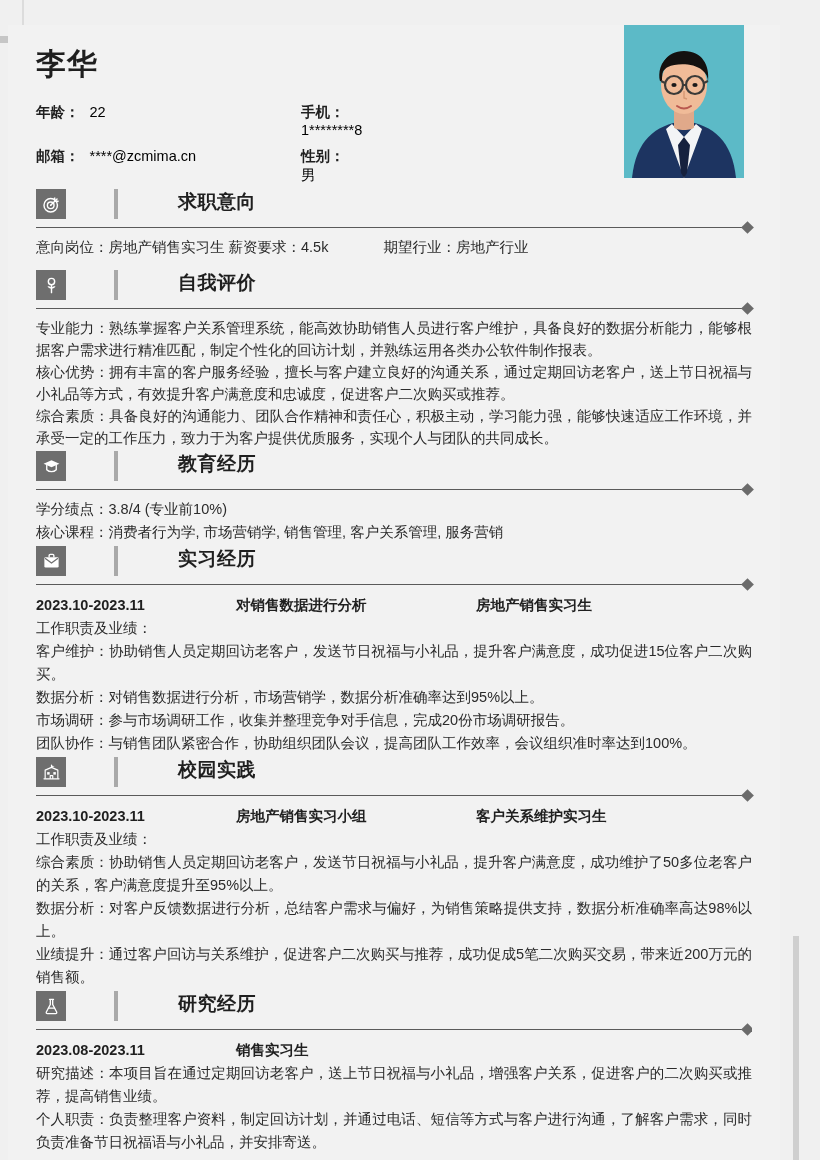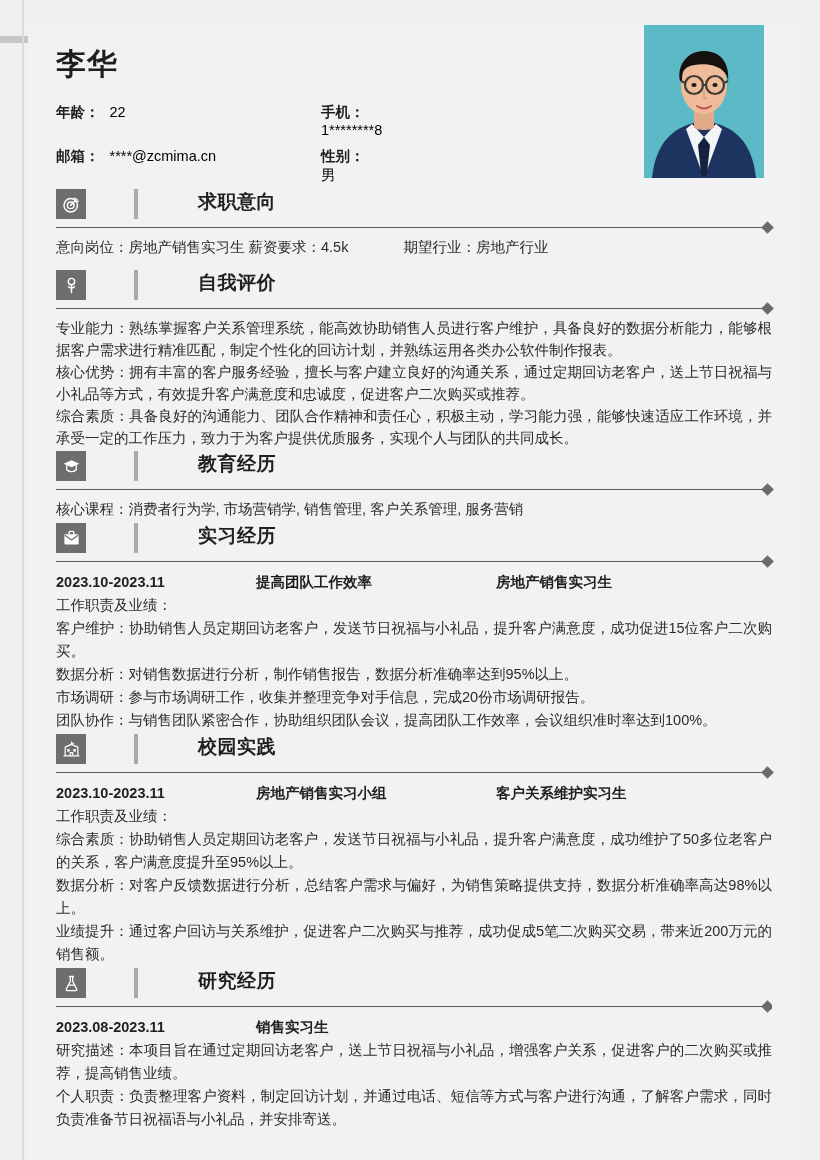--- a/index.html
+++ b/index.html
@@ -44,21 +44,21 @@
   .v-scrollbar-thumb {
     position: absolute;
     left: 793px; top: 936px;
     width: 6px; height: 224px;
     background: #cfcfcf;
   }
 
   
   #page {
     position: absolute;
-    left: 28px; top: 25px;
+    left: 8px; top: 25px;
     width: 772px;
     height: 1135px;
     background: #f2f2f2;
     overflow: hidden;
   }
 
   .page-inner {
     padding: 0 28px;
   }
 
@@ -337,20 +337,21 @@
               <path d="M6 10.5 L6 16 C6 16 8.5 18.5 12 18.5 C15.5 18.5 18 16 18 16 L18 10.5" stroke-linecap="round"></path>
             </svg>
           </div>
           <div class="sec-bar"></div>
           <div class="sec-title">教育经历</div>
         </div>
         <div class="sec-rule">
           <div class="line"></div>
           <div class="diamond"></div>
         </div>
+        <p class="kv-line">学分绩点：3.8/4 (专业前10%)</p>
         <p class="kv-line">核心课程：消费者行为学, 市场营销学, 销售管理, 客户关系管理, 服务营销</p>
       </div>
 
       <div class="section">
         <div class="section-head">
           <div class="sec-icon">
             <svg width="19" height="19" viewBox="0 0 24 24" fill="none" stroke="#ffffff" stroke-width="1.7">
               <path d="M9 6 L9 4.5 C9 3.7 9.7 3 10.5 3 L13.5 3 C14.3 3 15 3.7 15 4.5 L15 6" stroke-linecap="round"></path>
               <rect x="3" y="6.5" width="18" height="13" rx="1.6" fill="#ffffff" stroke="none"></rect>
               <path d="M3.8 8 L12 14 L20.2 8" stroke="#6e6e6e" stroke-width="1.6" fill="none" stroke-linejoin="round"></path>
@@ -358,26 +359,26 @@
           </div>
           <div class="sec-bar"></div>
           <div class="sec-title">实习经历</div>
         </div>
         <div class="sec-rule">
           <div class="line"></div>
           <div class="diamond"></div>
         </div>
         <div class="entry-row">
           <span class="col-date">2023.10-2023.11</span>
-          <span class="col-org">提高团队工作效率</span>
+          <span class="col-org">对销售数据进行分析</span>
           <span class="col-role">房地产销售实习生</span>
         </div>
         <p class="kv-line">工作职责及业绩：</p>
         <p class="kv-line">客户维护：协助销售人员定期回访老客户，发送节日祝福与小礼品，提升客户满意度，成功促进15位客户二次购买。</p>
-        <p class="kv-line">数据分析：对销售数据进行分析，制作销售报告，数据分析准确率达到95%以上。</p>
+        <p class="kv-line">数据分析：对销售数据进行分析，市场营销学，数据分析准确率达到95%以上。</p>
         <p class="kv-line">市场调研：参与市场调研工作，收集并整理竞争对手信息，完成20份市场调研报告。</p>
         <p class="kv-line">团队协作：与销售团队紧密合作，协助组织团队会议，提高团队工作效率，会议组织准时率达到100%。</p>
       </div>
 
       <div class="section">
         <div class="section-head">
           <div class="sec-icon">
             <svg width="19" height="19" viewBox="0 0 24 24" fill="none" stroke="#ffffff" stroke-width="1.5">
               <path d="M12 2.5 L12 5.5" stroke-linecap="round"></path>
               <path d="M12 3 L16 4.2 L12 5.4 Z" fill="#ffffff" stroke="none"></path>

